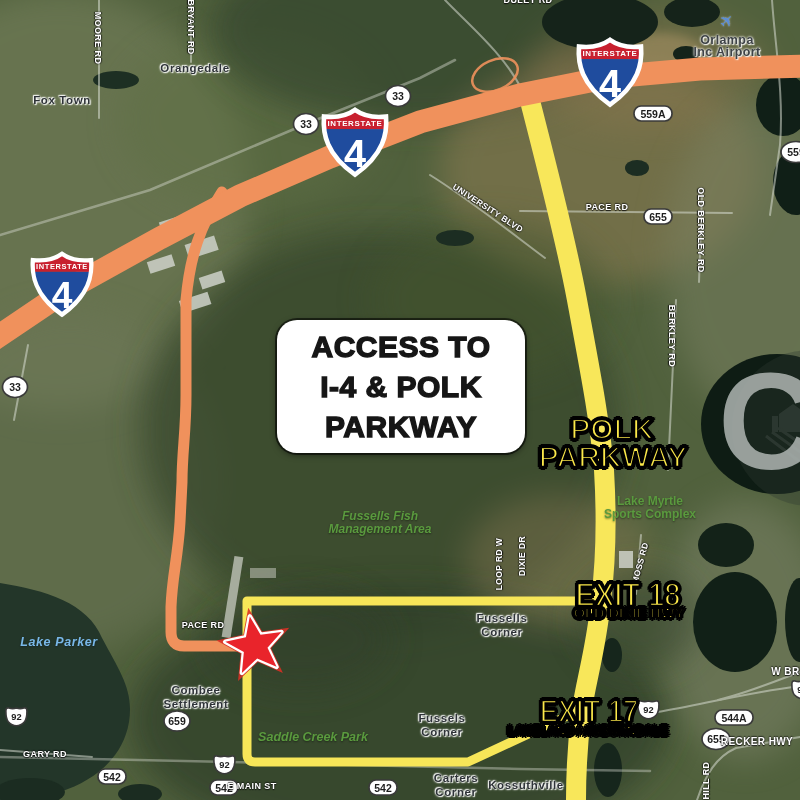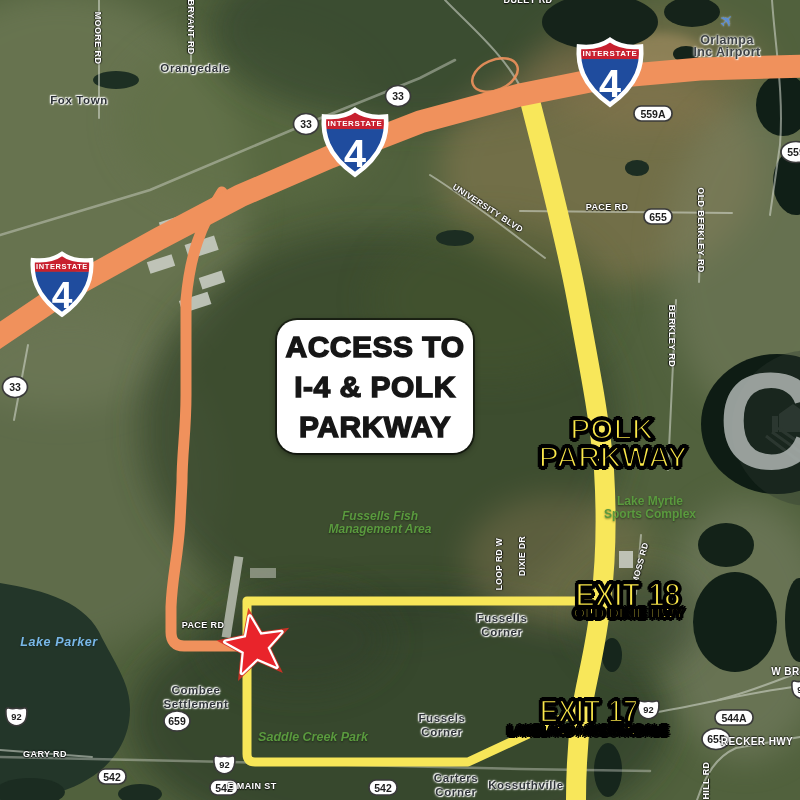--- a/index.html
+++ b/index.html
@@ -18,21 +18,21 @@
   .park{color:#5a9a3e;font-size:12px;font-weight:700;font-style:italic;text-align:center;line-height:13px;
       text-shadow:0 1px 2px rgba(0,0,0,.45);}
   .airport{color:#3e4347;font-size:12.5px;font-weight:700;letter-spacing:.4px;text-align:center;line-height:12px;
       text-shadow:0 0 2px #fff,0 0 3px rgba(255,255,255,.9),1px 1px 1px rgba(255,255,255,.85);}
   .plane{color:#5b8dd6;font-size:17px;text-shadow:0 0 2px rgba(255,255,255,.6);}
   
   .yellowbig{color:#fce94a;font-weight:700;
       -webkit-text-stroke:2.5px #000;
       text-shadow:3px 0 0 #000,-3px 0 0 #000,0 3px 0 #000,0 -3px 0 #000,
                   2px 2px 0 #000,-2px 2px 0 #000,2px -2px 0 #000,-2px -2px 0 #000;}
-  .accessbox{position:absolute;left:277px;top:320px;width:196px;height:133px;background:#fff;
+  .accessbox{position:absolute;left:277px;top:320px;width:248px;height:133px;background:#fff;
       border-radius:20px;box-shadow:0 0 0 2px rgba(0,0,0,.55),0 2px 6px rgba(0,0,0,.5);
       display:flex;flex-direction:column;align-items:center;justify-content:center;}
   .accessbox div{color:#161616;font-size:30px;font-weight:700;letter-spacing:.5px;line-height:40px;
       -webkit-text-stroke:1.4px #161616;}
   .wm-c{position:absolute;left:718px;top:352px;font-size:138px;font-weight:700;color:#aab1ae;opacity:.88;
       transform:none;line-height:138px;}
 </style>
 </head>
 <body>
 
@@ -258,21 +258,21 @@
 <div class="lbl rl" style="left:522px;top:556px;font-size:8.5px;transform:translate(-50%,-50%) rotate(-90deg);">DIXIE DR</div>
 <div class="lbl rl" style="left:640px;top:563px;font-size:8.5px;transform:translate(-50%,-50%) rotate(-75deg);">MOSS RD</div>
 <div class="lbl rl" style="left:203px;top:625px;">PACE RD</div>
 <div class="lbl rl" style="left:45px;top:754px;">GARY RD</div>
 <div class="lbl rl" style="left:252px;top:786px;">E MAIN ST</div>
 <div class="lbl rl" style="left:757px;top:741px;font-size:10px;">RECKER HWY</div>
 <div class="lbl rl" style="left:787px;top:671px;font-size:10px;">W BRI</div>
 <div class="lbl rl" style="left:706px;top:784px;transform:translate(-50%,-50%) rotate(-90deg);">NHILL RD</div>
 
 <div class="lbl pl" style="left:195px;top:68px;">Orangedale</div>
-<div class="lbl pl" style="left:79px;top:100px;">Fox Town</div>
+<div class="lbl pl" style="left:62px;top:100px;">Fox Town</div>
 <div class="lbl pl" style="left:196px;top:697px;">
       <div>Combee</div>
       <div>Settlement</div>
     </div>
 <div class="lbl pl" style="left:502px;top:625px;">
       <div>Fussells</div>
       <div>Corner</div>
     </div>
 <div class="lbl pl" style="left:442px;top:725px;">
       <div>Fussels</div>

